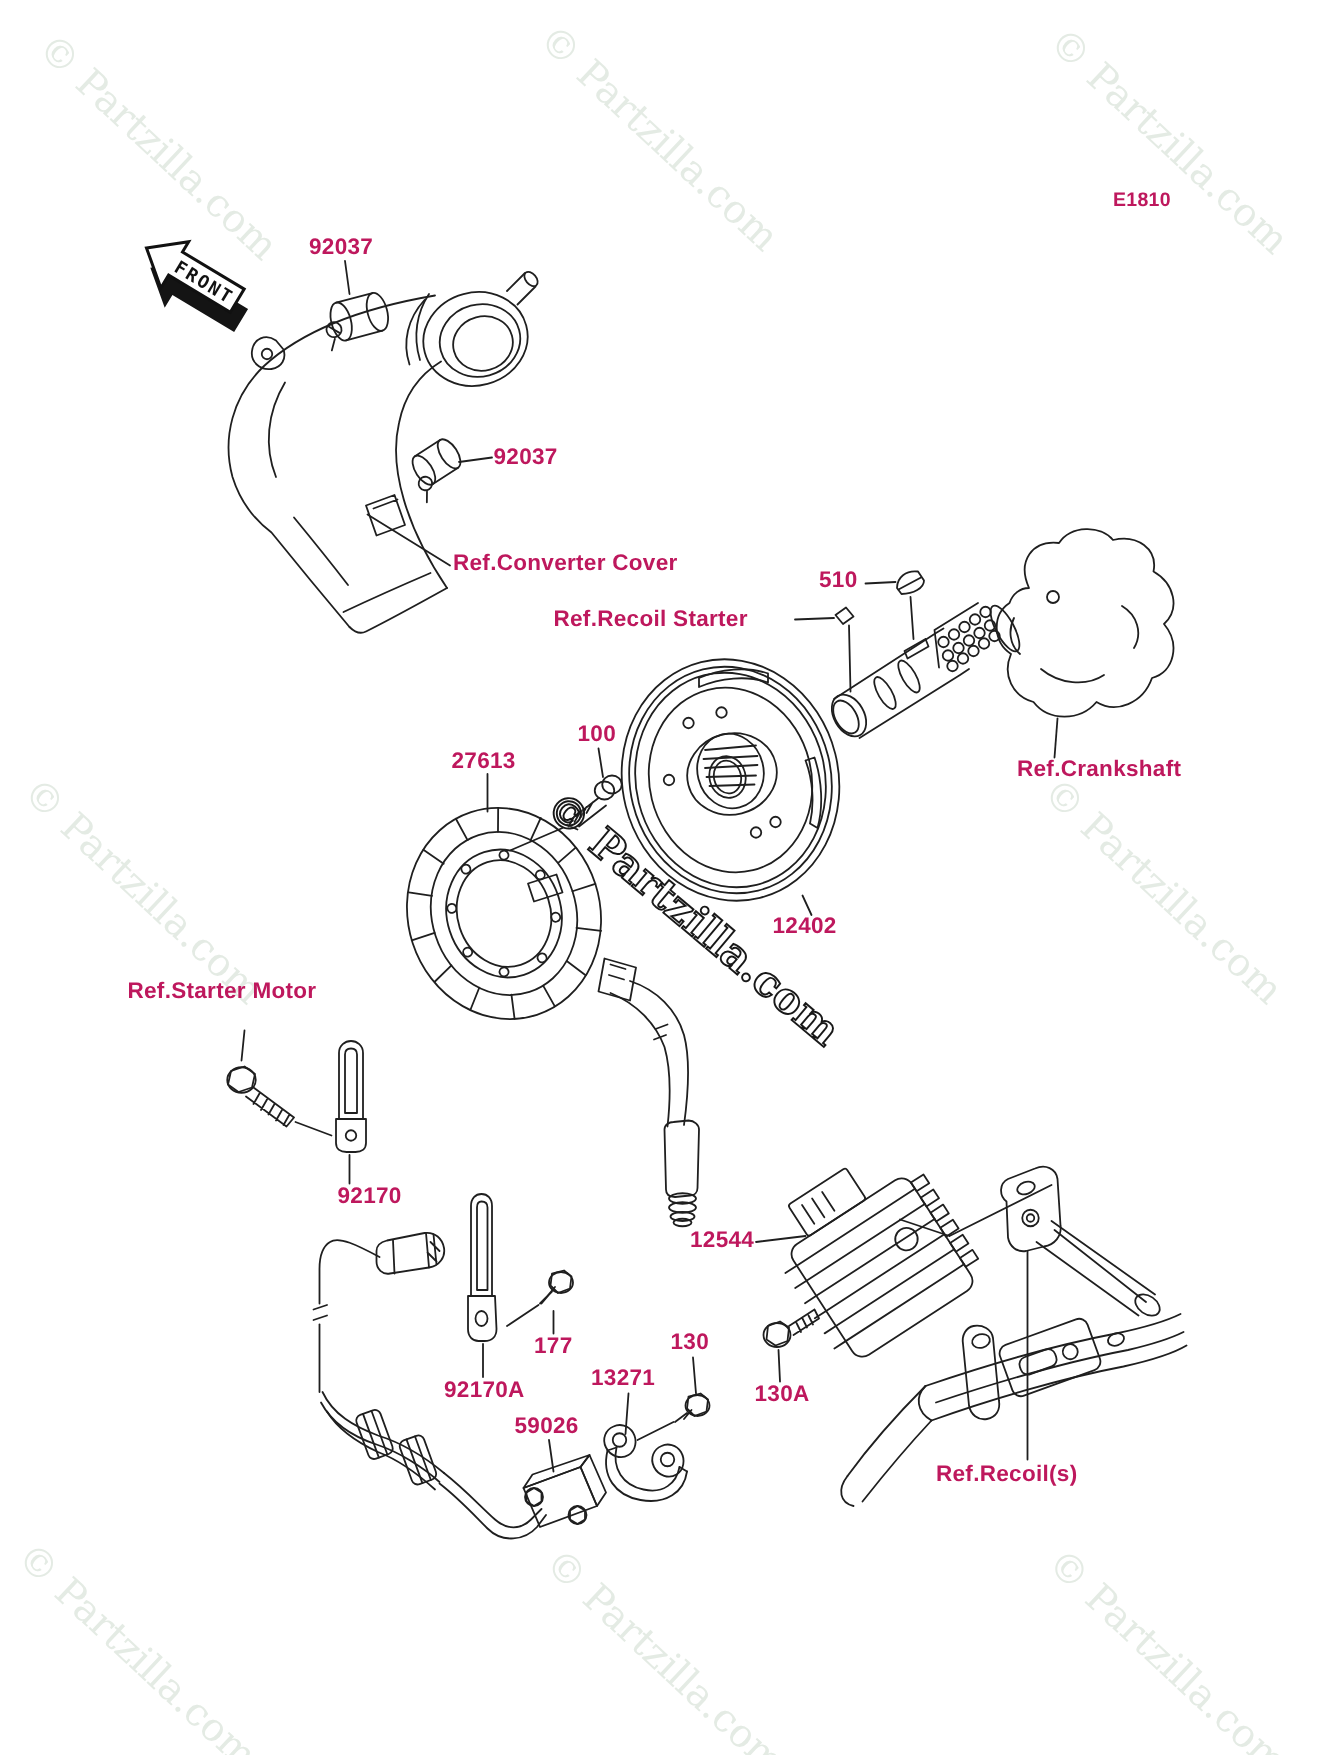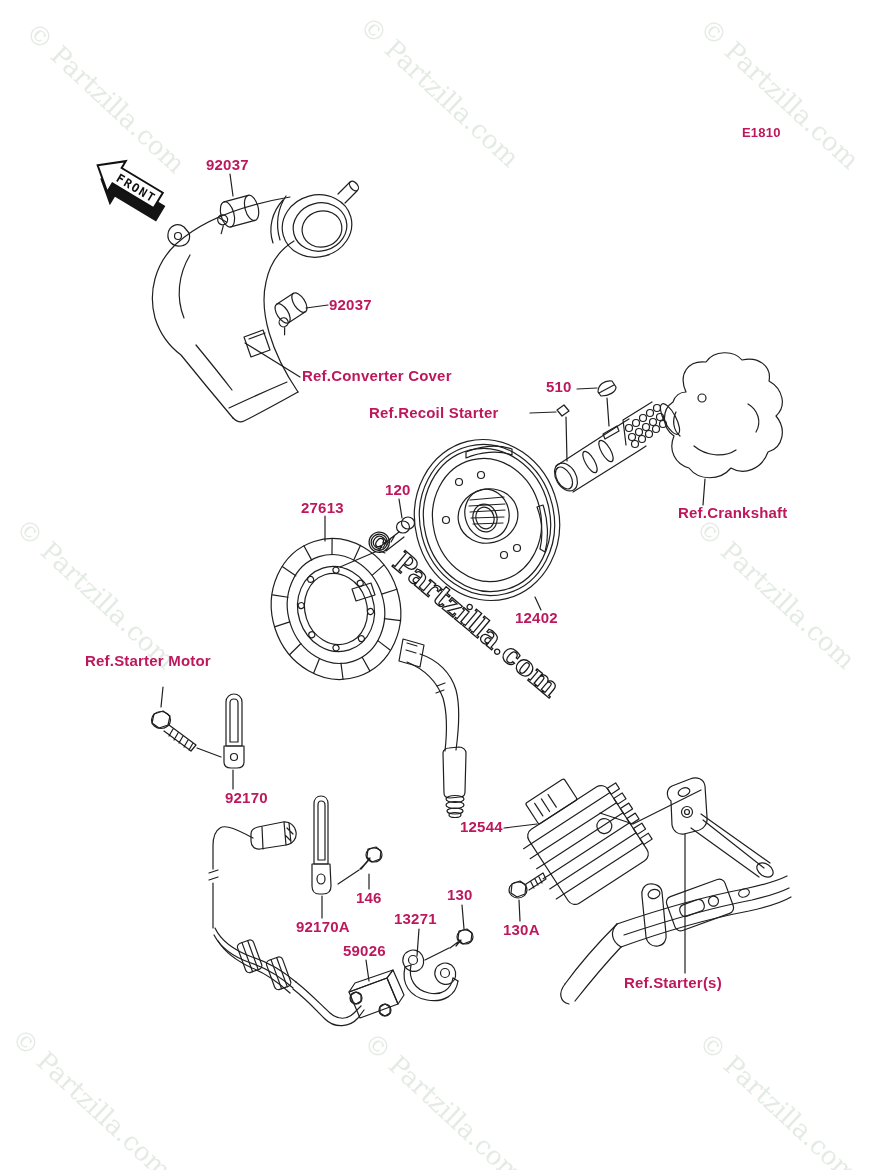--- a/index.html
+++ b/index.html
@@ -338,27 +338,27 @@
 </svg>
 
 <div class="plbl small" style="left:742px;top:126px">E1810</div>
 
 <div class="plbl" style="left:206px;top:157px">92037</div>
 <div class="plbl" style="left:329px;top:297px">92037</div>
 <div class="plbl" style="left:302px;top:368px">Ref.Converter Cover</div>
 <div class="plbl" style="left:369px;top:405px">Ref.Recoil Starter</div>
 <div class="plbl" style="left:546px;top:379px">510</div>
 <div class="plbl" style="left:678px;top:505px">Ref.Crankshaft</div>
-<div class="plbl" style="left:385px;top:482px">120</div>
+<div class="plbl" style="left:385px;top:482px">100</div>
 <div class="plbl" style="left:301px;top:500px">27613</div>
 <div class="plbl" style="left:515px;top:610px">12402</div>
 <div class="plbl" style="left:85px;top:653px">Ref.Starter Motor</div>
 <div class="plbl" style="left:225px;top:790px">92170</div>
 <div class="plbl" style="left:460px;top:819px">12544</div>
-<div class="plbl" style="left:356px;top:890px">146</div>
+<div class="plbl" style="left:356px;top:890px">177</div>
 <div class="plbl" style="left:447px;top:887px">130</div>
 <div class="plbl" style="left:296px;top:919px">92170A</div>
 <div class="plbl" style="left:394px;top:911px">13271</div>
 <div class="plbl" style="left:343px;top:943px">59026</div>
 <div class="plbl" style="left:503px;top:922px">130A</div>
-<div class="plbl" style="left:624px;top:975px">Ref.Starter(s)</div>
+<div class="plbl" style="left:624px;top:975px">Ref.Recoil(s)</div>
 
 </div>
 
 </body></html>

